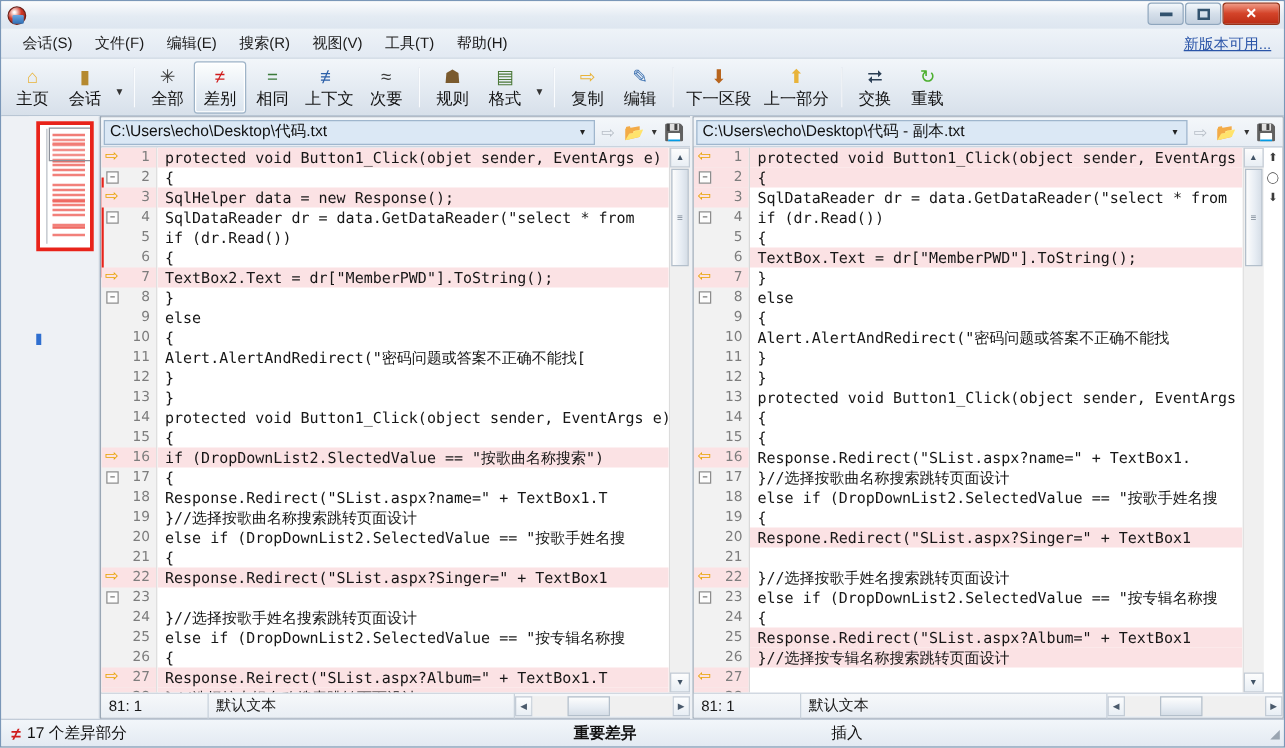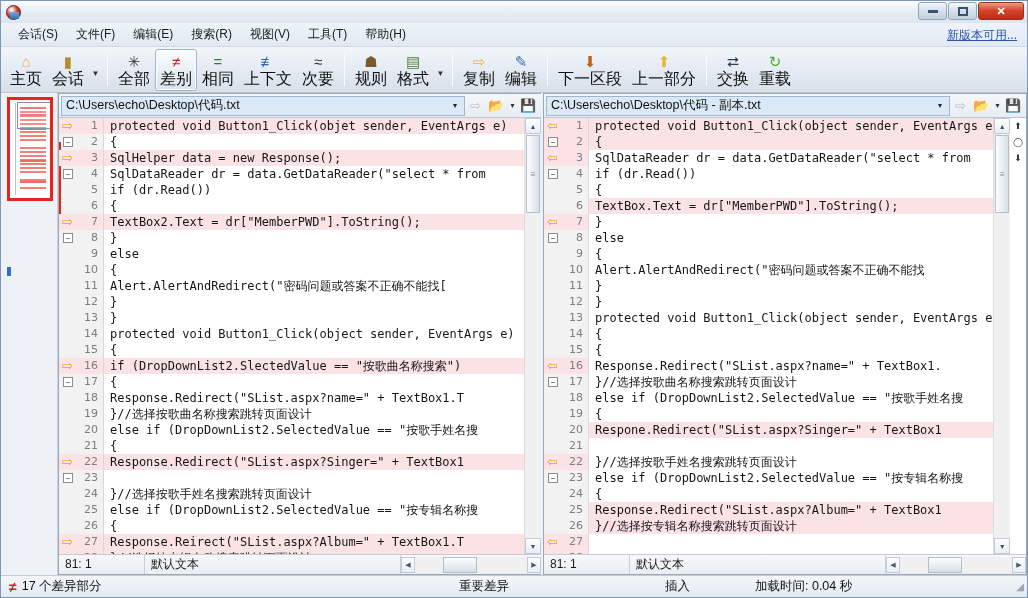--- a/index.html
+++ b/index.html
@@ -86,30 +86,30 @@
   }
   .tb-btn.active {
     border:1px solid #9fb4c8;
     background:linear-gradient(#fdfefe,#e7eef5 55%,#dae4ee);
     box-shadow:inset 0 0 0 1px #fff;
   }
   .tb-btn .ico {
     height:19px; width:22px; display:flex; align-items:center; justify-content:center;
     font-size:15px; line-height:1;
   }
-  .tb-btn .lbl { font-size:16px; line-height:14px; margin-top:1px; }
+  .tb-btn .lbl { font-size:13px; line-height:14px; margin-top:1px; }
   .tb-sep { width:1px; height:32px; background:#c2ccd8; margin:0 5px;
             border-right:1px solid #fafcfe; }
   .tb-caret {
     width:13px; height:42px; display:flex; align-items:flex-end; justify-content:center;
     padding-bottom:13px; color:#333; font-size:8px;
   }
 
   
-  .workarea { flex:1 1 auto; display:flex; min-height:0; background:#eef1f5; }
+  .workarea { flex:1 1 auto; display:flex; min-height:0; background:#eef1f5;padding-left:22px; }
   .minimap-col {
     width:57px; flex:0 0 57px; background:#eef1f5;
     border-right:1px solid #c9d2dc; padding:4px 4px 0 6px;
   }
   .minimap {
     height:104px; border:3px solid #e8231a; background:#fff;
     position:relative; overflow:hidden;
   }
   .mm-inner { position:absolute; inset:3px 4px 3px 10px; background:#fff; }
   .mm-bar { position:absolute; left:0; right:0; height:2px; background:#f06a63; }
@@ -195,21 +195,21 @@
     border:1px solid #b3bfcb;
     display:flex; align-items:center; justify-content:center;
     font-size:8px; color:#7b8794;
   }
   .vs-space { flex:1 1 auto; }
   .nav-rail { width:16px; display:flex; flex-direction:column; align-items:center; gap:7px; padding-top:4px; }
   .nav-rail span { font-size:9px; color:#3b3b3b; line-height:9px; }
 
   
   .pane-status {
-    height:20px; flex:0 0 20px; display:flex; align-items:flex-end;
+    height:20px; flex:0 0 20px; display:flex; align-items:center;
     background:linear-gradient(#f6f8fa,#e9eef4);
     border-top:1px solid #c2ccd8; font-size:12px; color:#1a1a1a;
   }
   .ps-cell { padding:0 6px; border-right:1px solid #c8d1db; height:20px;
              display:flex; align-items:center; white-space:nowrap; }
   .ps-pos { width:86px; }
   .ps-enc { flex:1 1 auto; min-width:0; }
   .hscroll { width:140px; height:18px; display:flex; align-items:center; }
   .hs-btn { width:14px; height:16px; display:flex; align-items:center; justify-content:center;
             font-size:7px; color:#4a5a6c; background:linear-gradient(#fcfdfe,#e8eef4);
@@ -691,18 +691,17 @@
         </div>
       </div>
     </div>
   </div>
 
   <div class="statusbar">
     <div class="sb-cell sb-left">
       <span class="sb-neq">≠</span>
       <span>17 个差异部分</span>
     </div>
-    <div class="sb-cell" style="width:206px;">重要差异</div>
+    <div class="sb-cell" style="width:206px;font-weight:bold;">重要差异</div>
     <div class="sb-cell sb-mid">插入</div>
-    <div class="sb-cell">加载时间: 0.04 秒</div>
     <div class="grip">◢</div>
   </div>
 </div>
 
 </body></html>

